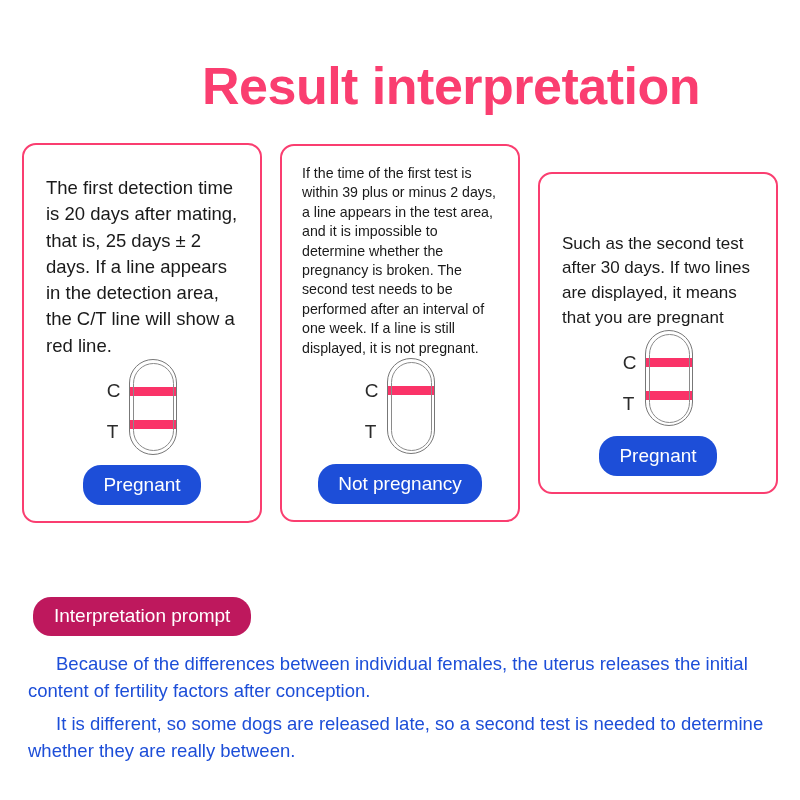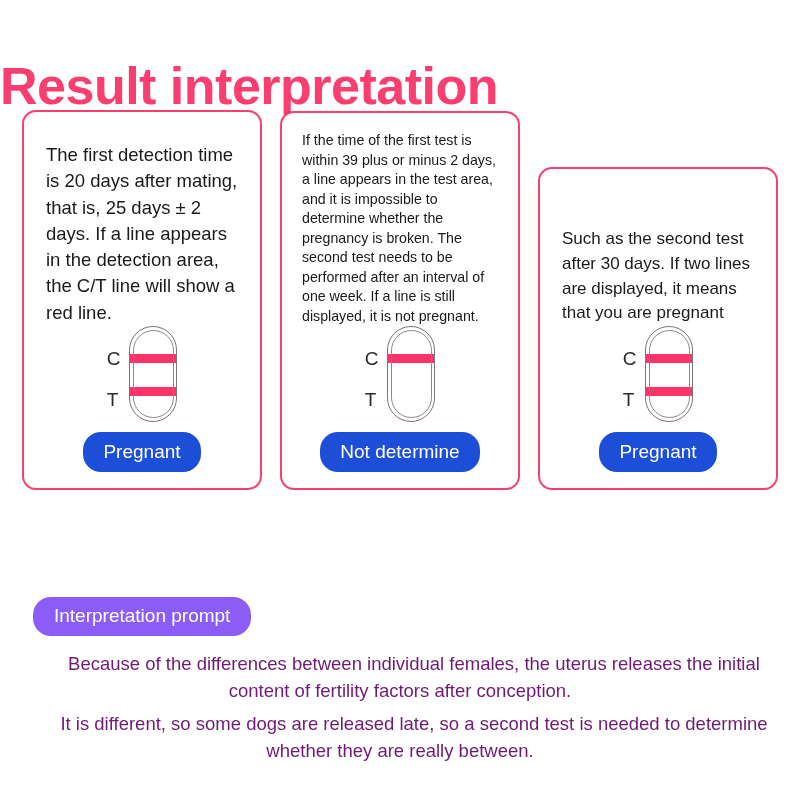--- a/index.html
+++ b/index.html
@@ -13,37 +13,37 @@
     font-family: "Liberation Sans", sans-serif;
     overflow: hidden;
     position: relative;
   }
 
   .page-title {
     position: absolute;
     left: 0;
     top: 58px;
     width: 700px;
-    text-align: left;
+    text-align: right;
     font-size: 52px;
     font-weight: bold;
     color: #fa3e70;
     letter-spacing: -0.5px;
     line-height: 1.1;
   }
 
   .cards-row {
     position: absolute;
     left: 22px;
     top: 176px;
     width: 756px;
     height: 314px;
     display: flex;
     justify-content: space-between;
-    align-items: flex-end;
+    align-items: center;
   }
 
   .card {
     box-sizing: border-box;
     width: 240px;
     border: 2px solid #fa3e70;
     border-radius: 14px;
     background: #ffffff;
     display: flex;
     flex-direction: column;
@@ -147,38 +147,37 @@
     font-size: 19px;
     line-height: 1;
     padding: 10px 20px 11px 20px;
     white-space: nowrap;
   }
 
   .prompt-badge {
     position: absolute;
     left: 33px;
     top: 597px;
-    background: #8b5cf6;
+    background: #be185d;
     color: #ffffff;
     border-radius: 18px;
     font-size: 19px;
     line-height: 1;
     padding: 9px 21px 11px 21px;
     white-space: nowrap;
   }
 
   .body-copy {
     position: absolute;
     left: 28px;
     top: 650px;
     width: 744px;
-    color: #701a75;
+    color: #1d4ed8;
     font-size: 18.5px;
     line-height: 1.48;
-    text-align: center;
   }
   .body-para {
     text-indent: 28px;
     margin: 0 0 5px 0;
   }
 </style>
 </head>
 <body>
 
 <div class="page-title">Result interpretation</div>
@@ -209,21 +208,21 @@
         <div class="strip-labels">
           <span class="strip-label lab-c">C</span>
           <span class="strip-label lab-t">T</span>
         </div>
         <div class="strip-device">
           <div class="band band-c"></div>
 
         </div>
       </div>
     </div>
-    <div class="result-badge">Not determine</div>
+    <div class="result-badge">Not pregnancy</div>
   </div>
 
   <div class="card">
     <div class="card-text size-md">Such as the second test after 30 days. If two lines are displayed, it means that you are pregnant</div>
     <div class="strip-area">
       <div class="strip-wrap">
         <div class="strip-labels">
           <span class="strip-label lab-c">C</span>
           <span class="strip-label lab-t">T</span>
         </div>

